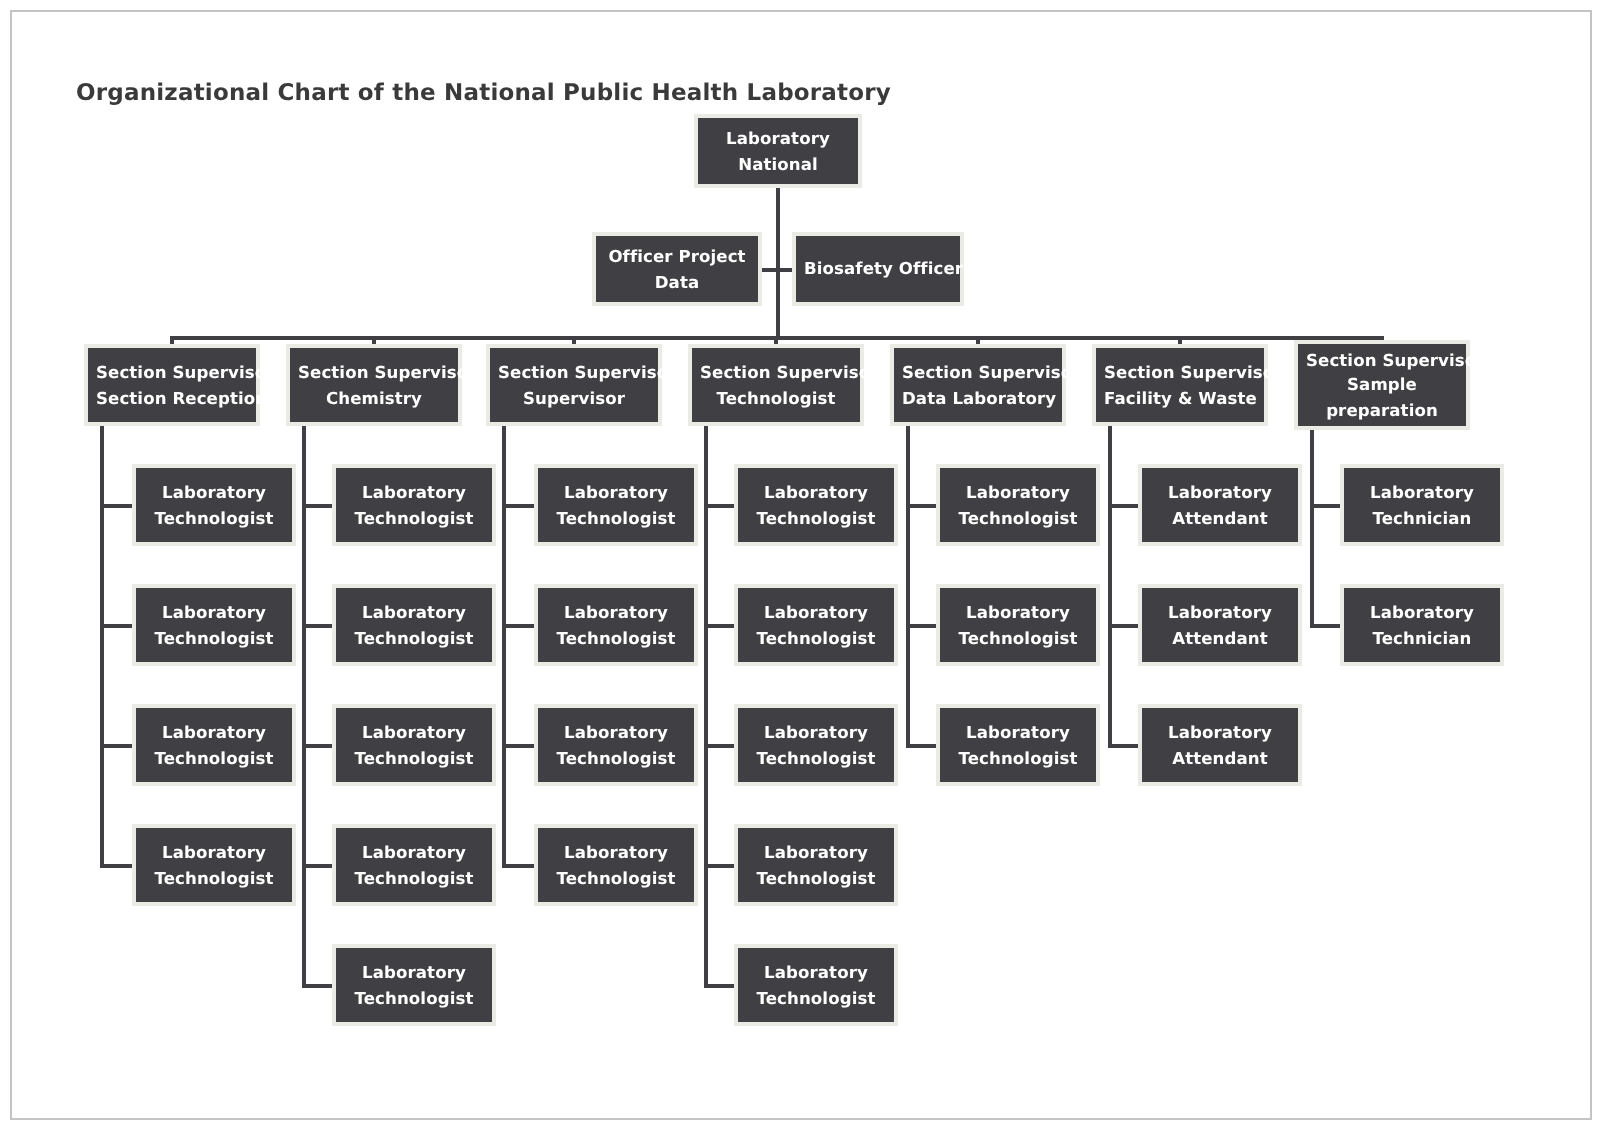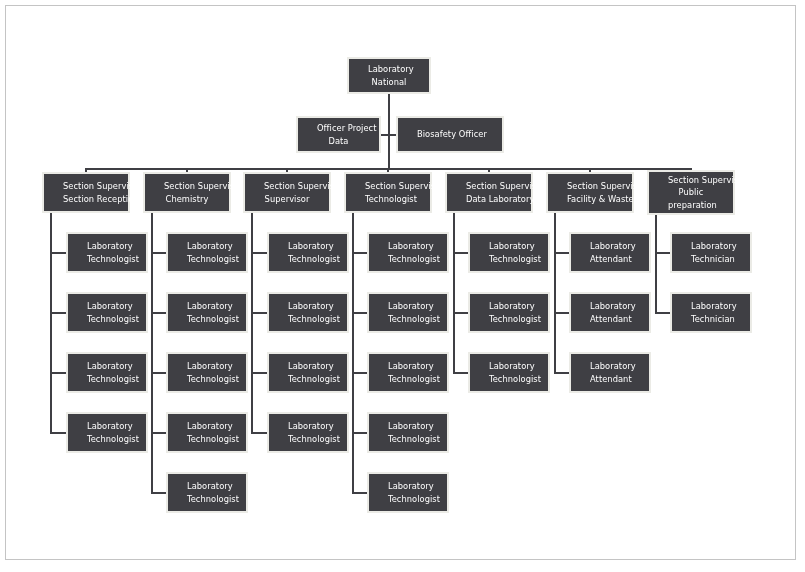--- a/index.html
+++ b/index.html
@@ -72,36 +72,38 @@
     display: flex;
     align-items: center;
     justify-content: center;
     text-align: center;
     font-size: 8.3px;
     line-height: 12.5px;
     letter-spacing: 0.05px;
   }
   .node .lines {
     width: 100%;
-    padding: 0 19px;
+    padding: 0 4px;
     box-sizing: border-box;
+    font-weight: bold;
   }
   .node .ln { display: block; white-space: nowrap; }
 
   .node.root     { font-size: 8.3px; }
   .node.staff    { font-size: 8.3px; }
   .node.section  { font-size: 8.3px; }
   .node.leaf     { font-size: 8.3px; }
 </style>
 </head>
 <body>
 
 <div id="page">
   <div id="page-frame"></div>
 
+  <div id="chart-title">Organizational Chart of the National Public Health Laboratory</div>
 
   <div id="connectors">
       <div class="vline" style="left: 388px; top: 94px; height: 76px;"></div>
       <div class="hline" style="left: 381px; top: 133.5px; width: 7px;"></div>
       <div class="hline" style="left: 390px; top: 133.5px; width: 6px;"></div>
       <div class="hline" style="left: 85px; top: 168px; width: 605px;"></div>
       <div class="vline" style="left: 85px; top: 168px; height: 4px;"></div>
       <div class="vline" style="left: 50px; top: 213px; height: 219.5px;"></div>
       <div class="hline" style="left: 50px; top: 251.5px; width: 16px;"></div>
       <div class="hline" style="left: 50px; top: 311.5px; width: 16px;"></div>
@@ -149,21 +151,21 @@
           <span class="ln">Laboratory</span>
           <span class="ln">National</span>
         </div>
       </div>
       <div class="node staff" style="left: 296px; top: 116px; width: 85px; height: 37px;">
         <div class="lines">
           <span class="ln">Officer Project</span>
           <span class="ln">Data</span>
         </div>
       </div>
-      <div class="node staff" style="left: 396px; top: 116px; width: 108px; height: 37px;">
+      <div class="node staff" style="left: 396px; top: 116px; width: 86px; height: 37px;">
         <div class="lines">
           <span class="ln">Biosafety Officer</span>
         </div>
       </div>
       <div class="node section" style="left: 42px; top: 172px; width: 88px; height: 41px;">
         <div class="lines">
           <span class="ln">Section Supervisor</span>
           <span class="ln">Section Reception</span>
         </div>
       </div>
@@ -337,21 +339,21 @@
       </div>
       <div class="node leaf" style="left: 569px; top: 352px; width: 82px; height: 41px;">
         <div class="lines">
           <span class="ln">Laboratory</span>
           <span class="ln">Attendant</span>
         </div>
       </div>
       <div class="node section" style="left: 647px; top: 170px; width: 88px; height: 45px;">
         <div class="lines">
           <span class="ln">Section Supervisor</span>
-          <span class="ln">Public</span>
+          <span class="ln">Sample</span>
           <span class="ln">preparation</span>
         </div>
       </div>
       <div class="node leaf" style="left: 670px; top: 232px; width: 82px; height: 41px;">
         <div class="lines">
           <span class="ln">Laboratory</span>
           <span class="ln">Technician</span>
         </div>
       </div>
       <div class="node leaf" style="left: 670px; top: 292px; width: 82px; height: 41px;">

